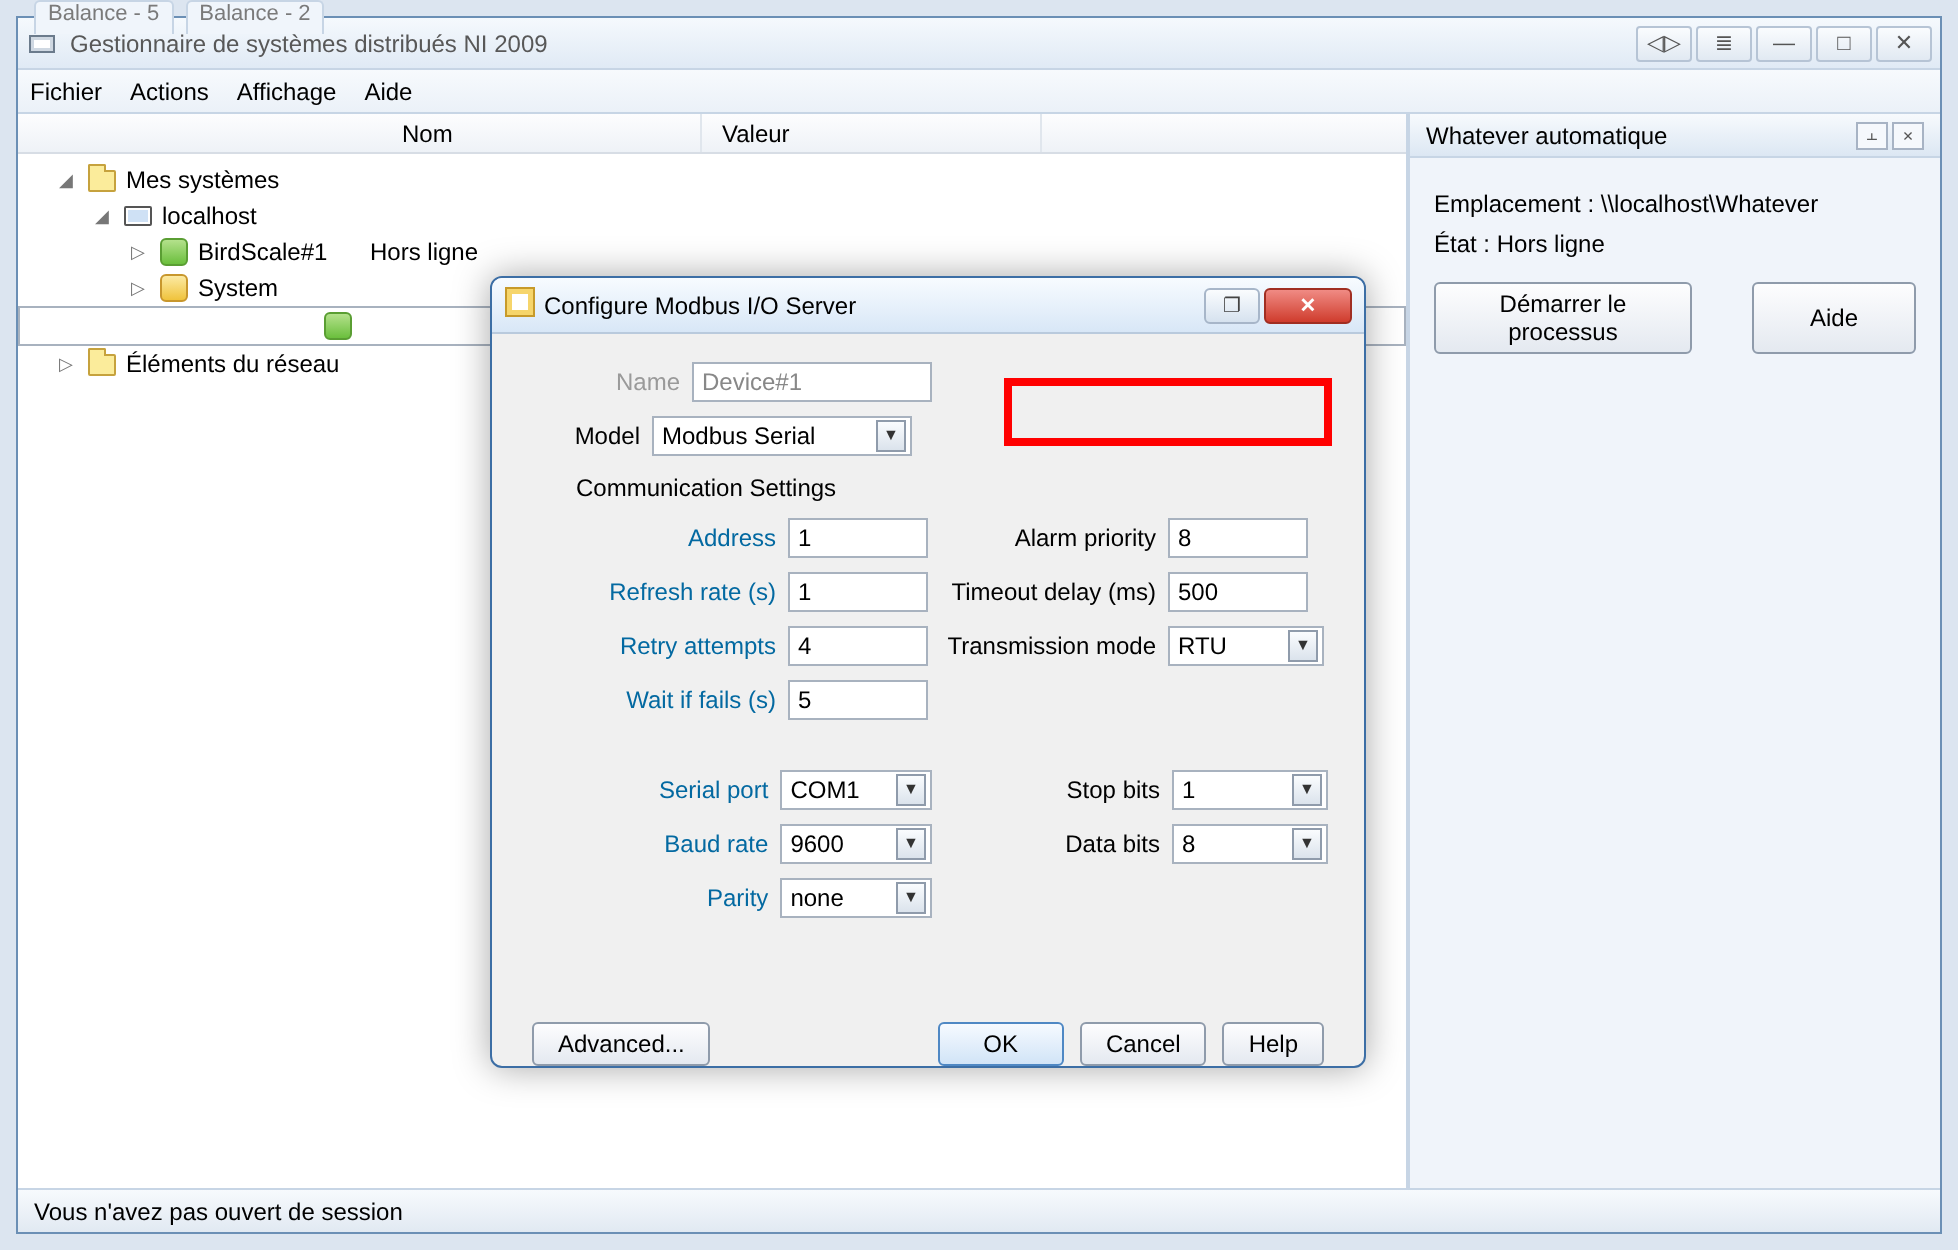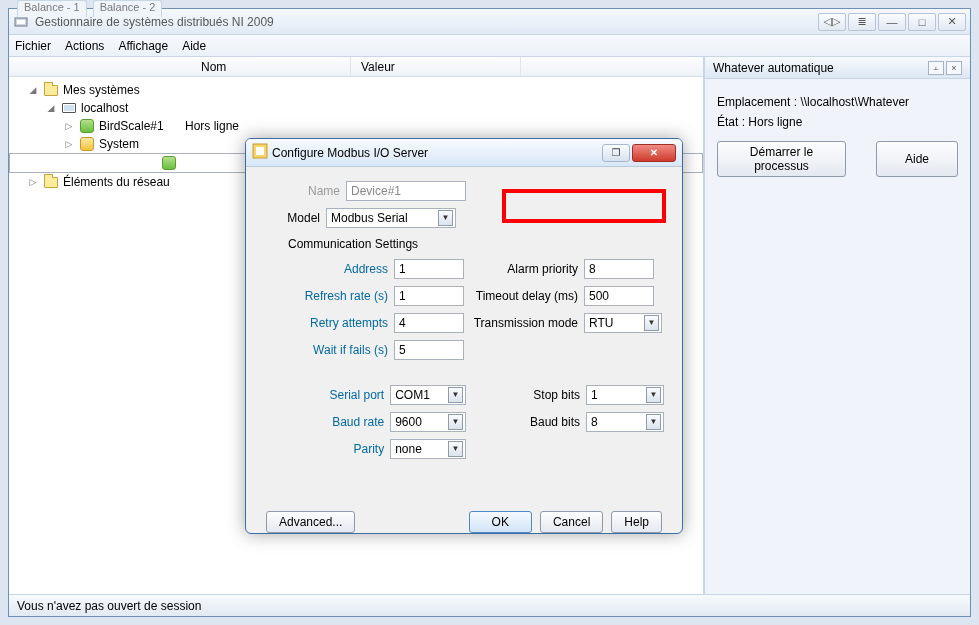--- a/index.html
+++ b/index.html
@@ -224,21 +224,21 @@
     font-size:11px;color:#7a7a7a;
   }
   .tab-frag div{border:1px solid #c7d5e5;border-bottom:none;padding:0 6px;background:#f0f5fb;border-radius:3px 3px 0 0;height:17px;margin-top:-8px;overflow:hidden;}
 </style>
 </head>
 <body>
 
 <div class="app-window">
 
   <div class="tab-frag">
-    <div>Balance - 1</div>
+    <div>Balance - 5</div>
     <div>Balance - 2</div>
   </div>
 
   <div class="titlebar">
     <span class="icon">
       <svg width="16" height="16">
           <rect x="2" y="4" width="12" height="8" fill="#cfd8e2" stroke="#6b7b8c"></rect>
           <rect x="4" y="6" width="8" height="4" fill="#fff"></rect>
         </svg>
     </span>
@@ -443,21 +443,21 @@
           </div>
           <div class="c2">
             <div class="row">
                 <span class="lab2">Stop bits</span>
               <div class="sel wdrop">
                   <span>1</span>
                   <span class="dd">▼</span>
                 </div>
             </div>
             <div class="row">
-                <span class="lab2">Baud bits</span>
+                <span class="lab2">Data bits</span>
               <div class="sel wdrop">
                   <span>8</span>
                   <span class="dd">▼</span>
                 </div>
             </div>
           </div>
         </div>
       </div>
 
       <div class="dlg-footer">

